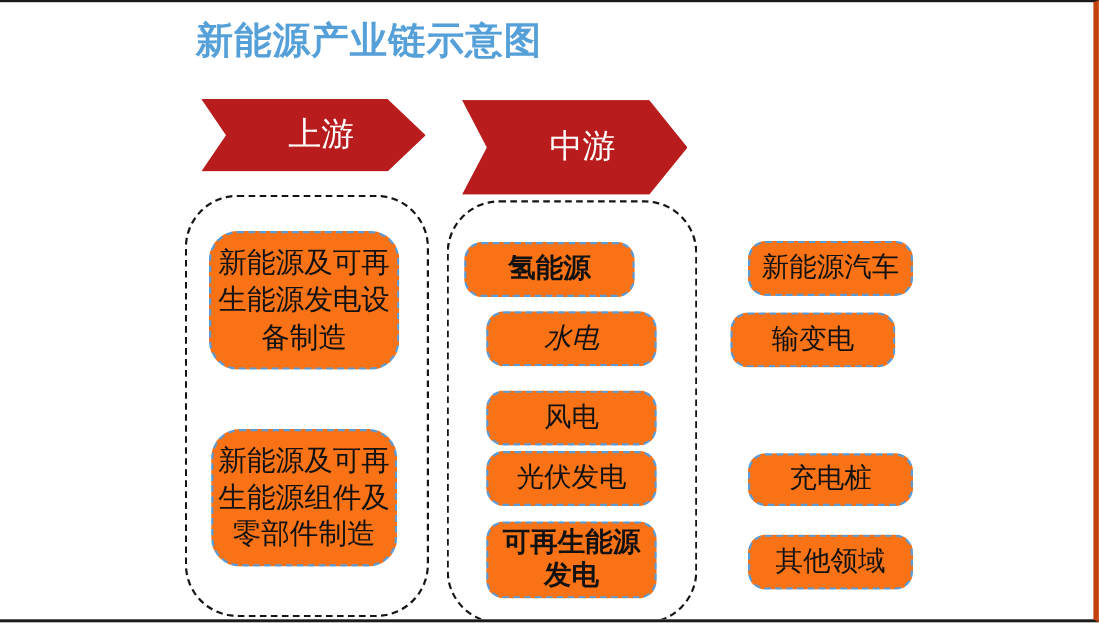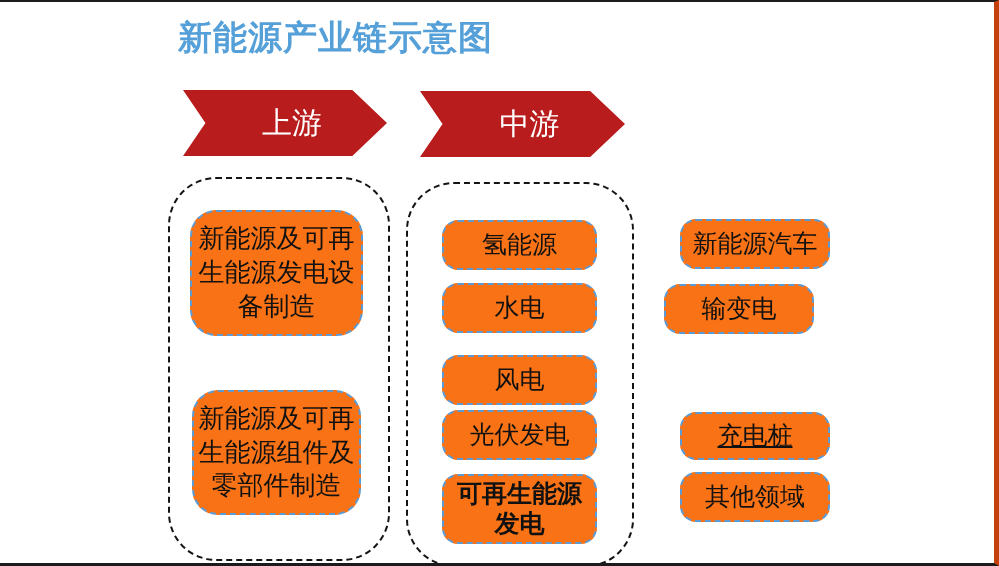--- a/index.html
+++ b/index.html
@@ -28,21 +28,21 @@
   }
   .arrow {
     position: absolute;
     background: #b91c1c;
     display: flex;
     align-items: center;
     justify-content: center;
     clip-path: polygon(0% 0%, 83% 0%, 100% 50%, 83% 100%, 0% 100%, 11% 50%);
   }
   .arrow-upstream  { left: 183px; top: 88px; width: 204px; height: 66px; }
-  .arrow-midstream { left: 420px; top: 89px; width: 205px; height: 66px; }
+  .arrow-midstream { left: 420px; top: 89px; width: 205px; height: 86px; }
   .arrow-label {
     color: #ffffff;
     font-size: 30px;
     padding-left: 14px;
     line-height: 1;
   }
   .group {
     position: absolute;
     border: 2px dashed #141414;
     border-radius: 48px;
@@ -61,30 +61,30 @@
     text-align: center;
     color: #111111;
     font-family: "Liberation Serif", serif;
     white-space: pre-line;
     box-sizing: border-box;
   }
   .node-big   { border-radius: 26px; font-size: 26px; line-height: 1.3; }
   .node-small { font-size: 25px; line-height: 1.2; }
   .n-u1 { left: 190px; top: 208px; width: 173px; height: 126px; }
   .n-u2 { left: 192px; top: 388px; width: 169px; height: 125px; }
-  .n-m1 { left: 442px; top: 218px; width: 155px; height: 50px; }
-  .n-m2 { left: 442px; top: 281px; width: 155px; height: 50px; }
+  .n-m1 { left: 422px; top: 218px; width: 155px; height: 50px; font-weight: bold; }
+  .n-m2 { left: 442px; top: 281px; width: 155px; height: 50px; font-style: italic; }
   .n-m3 { left: 442px; top: 353px; width: 155px; height: 50px; }
   .n-m4 { left: 442px; top: 408px; width: 155px; height: 50px; }
   .n-m5 { left: 442px; top: 472px; width: 155px; height: 70px; font-weight: bold; }
   .n-d1 { left: 680px; top: 217px; width: 150px; height: 50px; }
   .n-d2 { left: 664px; top: 282px; width: 150px; height: 50px; }
   .n-d3 { left: 680px; top: 345px; width: 150px; height: 50px; }
-  .n-d4 { left: 680px; top: 410px; width: 150px; height: 48px; text-decoration: underline; }
-  .n-d5 { left: 680px; top: 470px; width: 150px; height: 50px; }
+  .n-d4 { left: 680px; top: 410px; width: 150px; height: 48px; }
+  .n-d5 { left: 680px; top: 484px; width: 150px; height: 50px; }
 </style>
 </head>
 <body>
 
 <div class="canvas">
 
   <h1 class="title">新能源产业链示意图</h1>
 
   <div class="arrow arrow-upstream">
     <span class="arrow-label">上游</span>

